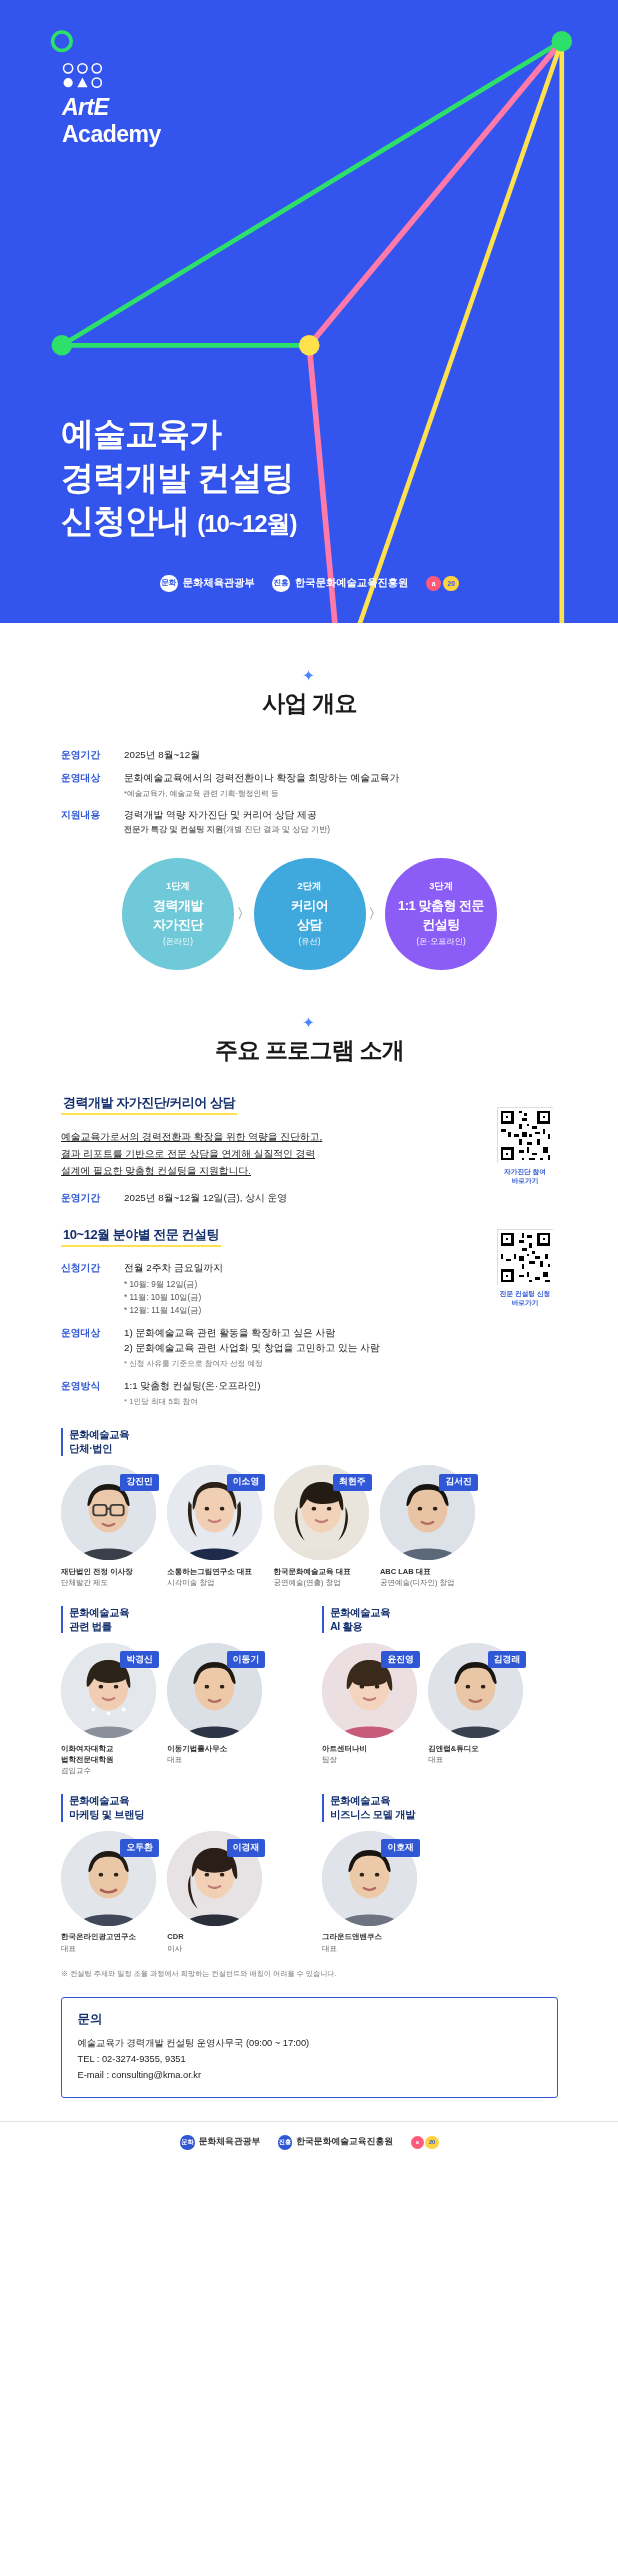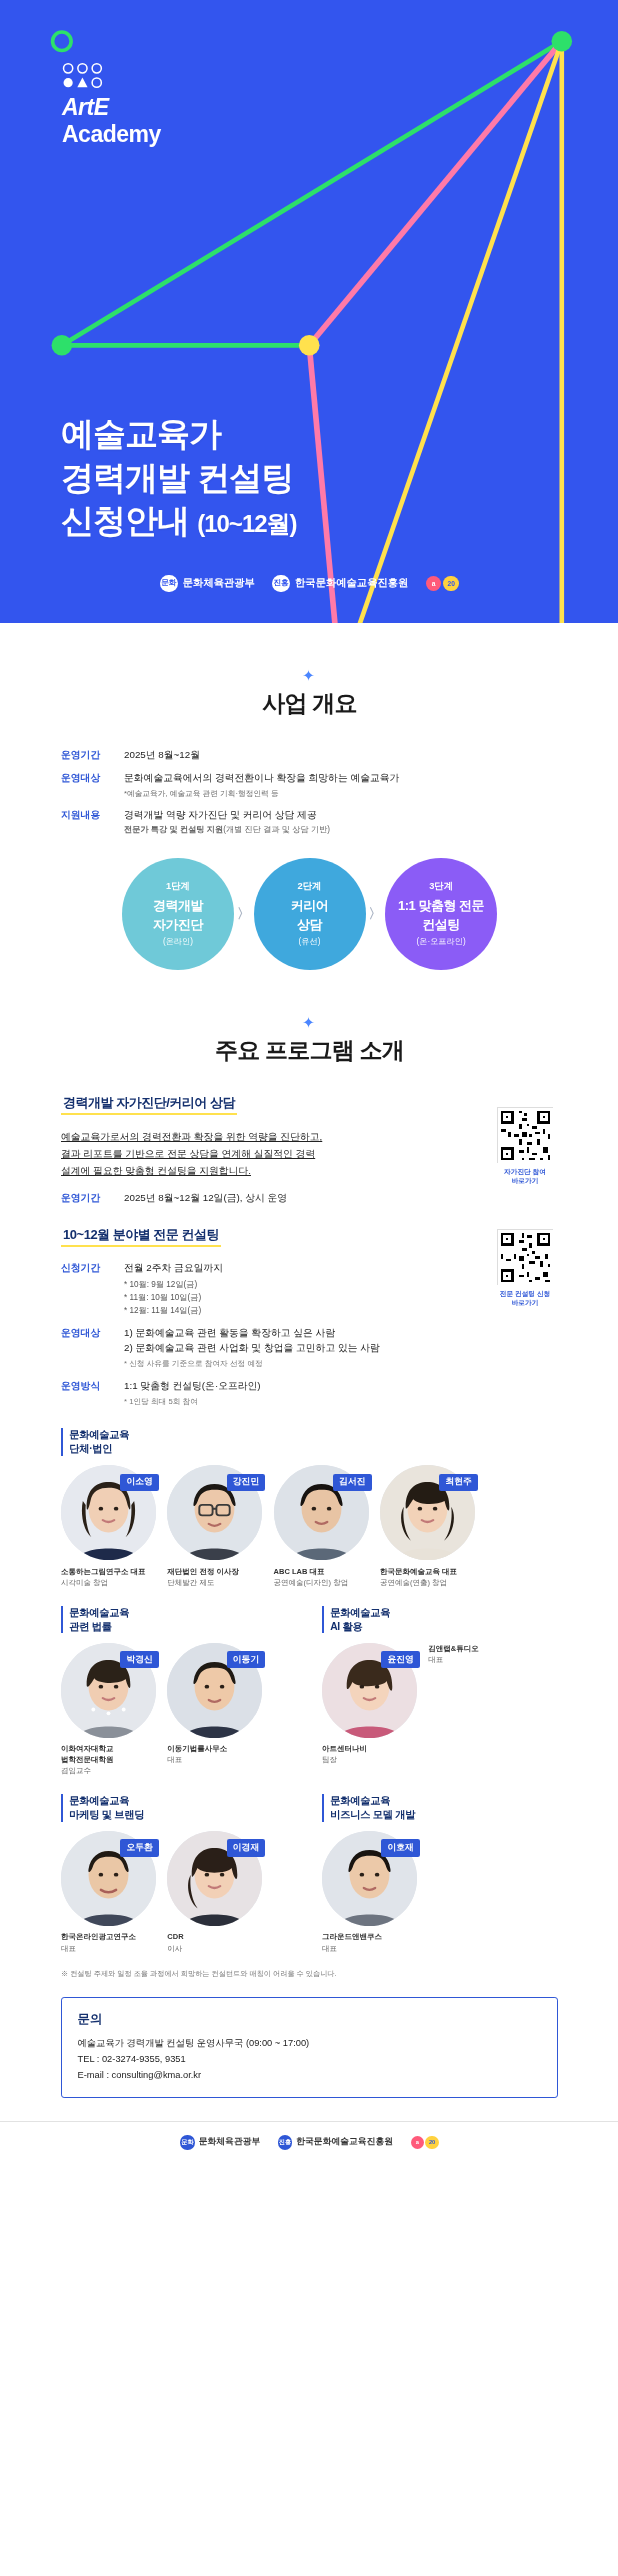--- a/index.html
+++ b/index.html
@@ -446,79 +446,58 @@
 
     <div>
       <div class="cat-label" style="white-space:pre-line">문화예술교육
 단체·법인</div>
       <div class="person-row">
 
         <div class="person">
           <div class="person-wrap">
             <div class="photo">
               <svg viewBox="0 0 100 100" width="95" height="95">
+                <rect width="100" height="100" fill="#dfe4ea"></rect>
+                <path d="M50 88c-20 0-34 6-34 14h68c0-8-14-14-34-14z" fill="#3a3f4a"></path>
+                <ellipse cx="50" cy="46" rx="21" ry="25" fill="#ecc8aa"></ellipse>
+                <path d="M28 40c2-14 11-20 22-20s20 6 22 20c1 6-3 3-5-4-3-9-9-10-17-10s-14 2-17 10c-2 7-6 10-5 4z" fill="#1c1814"></path>
+                <rect x="34" y="42" width="14" height="11" rx="3" fill="none" stroke="#3a3a3a" stroke-width="2"></rect>
+                <rect x="52" y="42" width="14" height="11" rx="3" fill="none" stroke="#3a3a3a" stroke-width="2"></rect>
+                <line x1="48" y1="46" x2="52" y2="46" stroke="#3a3a3a" stroke-width="2"></line>
+                <path d="M44 62q6 4 12 0" stroke="#b06a62" stroke-width="2.4" fill="none" stroke-linecap="round"></path>
+              </svg>
+            </div>
+            <div class="nm">강진민</div>
+          </div>
+          <div class="role">
+            <b>재단법인 전정 이사장</b>
+            <span>단체발간 제도</span>
+          </div>
+        </div>
+
+        <div class="person">
+          <div class="person-wrap">
+            <div class="photo">
+              <svg viewBox="0 0 100 100" width="95" height="95">
                 <rect width="100" height="100" fill="#e6e9ef"></rect>
                 <path d="M50 88c-20 0-34 6-34 14h68c0-8-14-14-34-14z" fill="#1e2a4a"></path>
                 <ellipse cx="50" cy="46" rx="21" ry="25" fill="#f0cfb5"></ellipse>
                 <path d="M27 44c0-18 10-26 23-26s23 8 23 26c0 6-2 2-4-6-3-12-10-14-19-14s-17 3-19 14c-2 9-4 12-4 6z" fill="#2a2118"></path>
                 <path d="M26 42c-1 16 3 30 6 34-8-6-12-24-9-38z" fill="#2a2118"></path>
                 <path d="M74 42c1 16-3 30-6 34 8-6 12-24 9-38z" fill="#2a2118"></path>
                 <ellipse cx="42" cy="46" rx="2.4" ry="2" fill="#2a2018"></ellipse>
                 <ellipse cx="58" cy="46" rx="2.4" ry="2" fill="#2a2018"></ellipse>
                 <path d="M44 58q6 4 12 0" stroke="#c27a78" stroke-width="2.4" fill="none" stroke-linecap="round"></path>
               </svg>
             </div>
             <div class="nm">이소영</div>
           </div>
           <div class="role">
             <b>소통하는그림연구소 대표</b>
             <span>시각미술 창업</span>
-          </div>
-        </div>
-
-        <div class="person">
-          <div class="person-wrap">
-            <div class="photo">
-              <svg viewBox="0 0 100 100" width="95" height="95">
-                <rect width="100" height="100" fill="#dfe4ea"></rect>
-                <path d="M50 88c-20 0-34 6-34 14h68c0-8-14-14-34-14z" fill="#3a3f4a"></path>
-                <ellipse cx="50" cy="46" rx="21" ry="25" fill="#ecc8aa"></ellipse>
-                <path d="M28 40c2-14 11-20 22-20s20 6 22 20c1 6-3 3-5-4-3-9-9-10-17-10s-14 2-17 10c-2 7-6 10-5 4z" fill="#1c1814"></path>
-                <rect x="34" y="42" width="14" height="11" rx="3" fill="none" stroke="#3a3a3a" stroke-width="2"></rect>
-                <rect x="52" y="42" width="14" height="11" rx="3" fill="none" stroke="#3a3a3a" stroke-width="2"></rect>
-                <line x1="48" y1="46" x2="52" y2="46" stroke="#3a3a3a" stroke-width="2"></line>
-                <path d="M44 62q6 4 12 0" stroke="#b06a62" stroke-width="2.4" fill="none" stroke-linecap="round"></path>
-              </svg>
-            </div>
-            <div class="nm">강진민</div>
-          </div>
-          <div class="role">
-            <b>재단법인 전정 이사장</b>
-            <span>단체발간 제도</span>
-          </div>
-        </div>
-
-        <div class="person">
-          <div class="person-wrap">
-            <div class="photo">
-              <svg viewBox="0 0 100 100" width="95" height="95">
-                <rect width="100" height="100" fill="#dde2e8"></rect>
-                <path d="M50 88c-20 0-34 6-34 14h68c0-8-14-14-34-14z" fill="#5b6878"></path>
-                <ellipse cx="50" cy="46" rx="21" ry="25" fill="#e8c4a4"></ellipse>
-                <path d="M28 40c2-14 11-20 22-20s20 6 22 20c1 6-3 3-5-4-3-9-9-10-17-10s-14 2-17 10c-2 7-6 10-5 4z" fill="#171310"></path>
-                <ellipse cx="42" cy="46" rx="2.4" ry="2" fill="#2a2018"></ellipse>
-                <ellipse cx="58" cy="46" rx="2.4" ry="2" fill="#2a2018"></ellipse>
-                <path d="M44 60q6 4 12 0" stroke="#b06a62" stroke-width="2.4" fill="none" stroke-linecap="round"></path>
-              </svg>
-            </div>
-            <div class="nm">김서진</div>
-          </div>
-          <div class="role">
-            <b>ABC LAB 대표</b>
-            <span>공연예술(디자인) 창업</span>
           </div>
         </div>
 
         <div class="person">
           <div class="person-wrap">
             <div class="photo">
               <svg viewBox="0 0 100 100" width="95" height="95">
                 <rect width="100" height="100" fill="#e9e4dc"></rect>
                 <path d="M50 88c-20 0-34 6-34 14h68c0-8-14-14-34-14z" fill="#e8e2d8"></path>
                 <ellipse cx="50" cy="46" rx="21" ry="25" fill="#f2d2b8"></ellipse>
@@ -528,20 +507,41 @@
                 <ellipse cx="42" cy="46" rx="2.4" ry="2" fill="#2a2018"></ellipse>
                 <ellipse cx="58" cy="46" rx="2.4" ry="2" fill="#2a2018"></ellipse>
                 <path d="M44 58q6 4 12 0" stroke="#c27a78" stroke-width="2.4" fill="none" stroke-linecap="round"></path>
               </svg>
             </div>
             <div class="nm">최현주</div>
           </div>
           <div class="role">
             <b>한국문화예술교육 대표</b>
             <span>공연예술(연출) 창업</span>
+          </div>
+        </div>
+
+        <div class="person">
+          <div class="person-wrap">
+            <div class="photo">
+              <svg viewBox="0 0 100 100" width="95" height="95">
+                <rect width="100" height="100" fill="#dde2e8"></rect>
+                <path d="M50 88c-20 0-34 6-34 14h68c0-8-14-14-34-14z" fill="#5b6878"></path>
+                <ellipse cx="50" cy="46" rx="21" ry="25" fill="#e8c4a4"></ellipse>
+                <path d="M28 40c2-14 11-20 22-20s20 6 22 20c1 6-3 3-5-4-3-9-9-10-17-10s-14 2-17 10c-2 7-6 10-5 4z" fill="#171310"></path>
+                <ellipse cx="42" cy="46" rx="2.4" ry="2" fill="#2a2018"></ellipse>
+                <ellipse cx="58" cy="46" rx="2.4" ry="2" fill="#2a2018"></ellipse>
+                <path d="M44 60q6 4 12 0" stroke="#b06a62" stroke-width="2.4" fill="none" stroke-linecap="round"></path>
+              </svg>
+            </div>
+            <div class="nm">김서진</div>
+          </div>
+          <div class="role">
+            <b>ABC LAB 대표</b>
+            <span>공연예술(디자인) 창업</span>
           </div>
         </div>
 
       </div>
     </div>
 
     <div class="cat-two">
       <div class="cat-col">
         <div class="cat-label" style="white-space:pre-line">문화예술교육
 관련 법률</div>
@@ -611,20 +611,34 @@
                 </svg>
               </div>
               <div class="nm">윤진영</div>
             </div>
             <div class="role">
               <b>아트센터나비</b>
               <span>팀장</span>
             </div>
           </div>
           <div class="person">
+            <div class="person-wrap">
+              <div class="photo">
+                <svg viewBox="0 0 100 100" width="95" height="95">
+                  <rect width="100" height="100" fill="#dfe3e9"></rect>
+                  <path d="M50 88c-20 0-34 6-34 14h68c0-8-14-14-34-14z" fill="#39414f"></path>
+                  <ellipse cx="50" cy="46" rx="21" ry="25" fill="#e9c6a6"></ellipse>
+                  <path d="M28 40c2-14 11-20 22-20s20 6 22 20c1 6-3 3-5-4-3-9-9-10-17-10s-14 2-17 10c-2 7-6 10-5 4z" fill="#1a1510"></path>
+                  <ellipse cx="42" cy="46" rx="2.4" ry="2" fill="#2a2018"></ellipse>
+                  <ellipse cx="58" cy="46" rx="2.4" ry="2" fill="#2a2018"></ellipse>
+                  <path d="M44 60q6 4 12 0" stroke="#b06a62" stroke-width="2.4" fill="none" stroke-linecap="round"></path>
+                </svg>
+              </div>
+              <div class="nm">김경래</div>
+            </div>
             <div class="role">
               <b>김앤랩&amp;튜디오</b>
               <span>대표</span>
             </div>
           </div>
         </div>
       </div>
     </div>
 
     <div class="cat-two">

